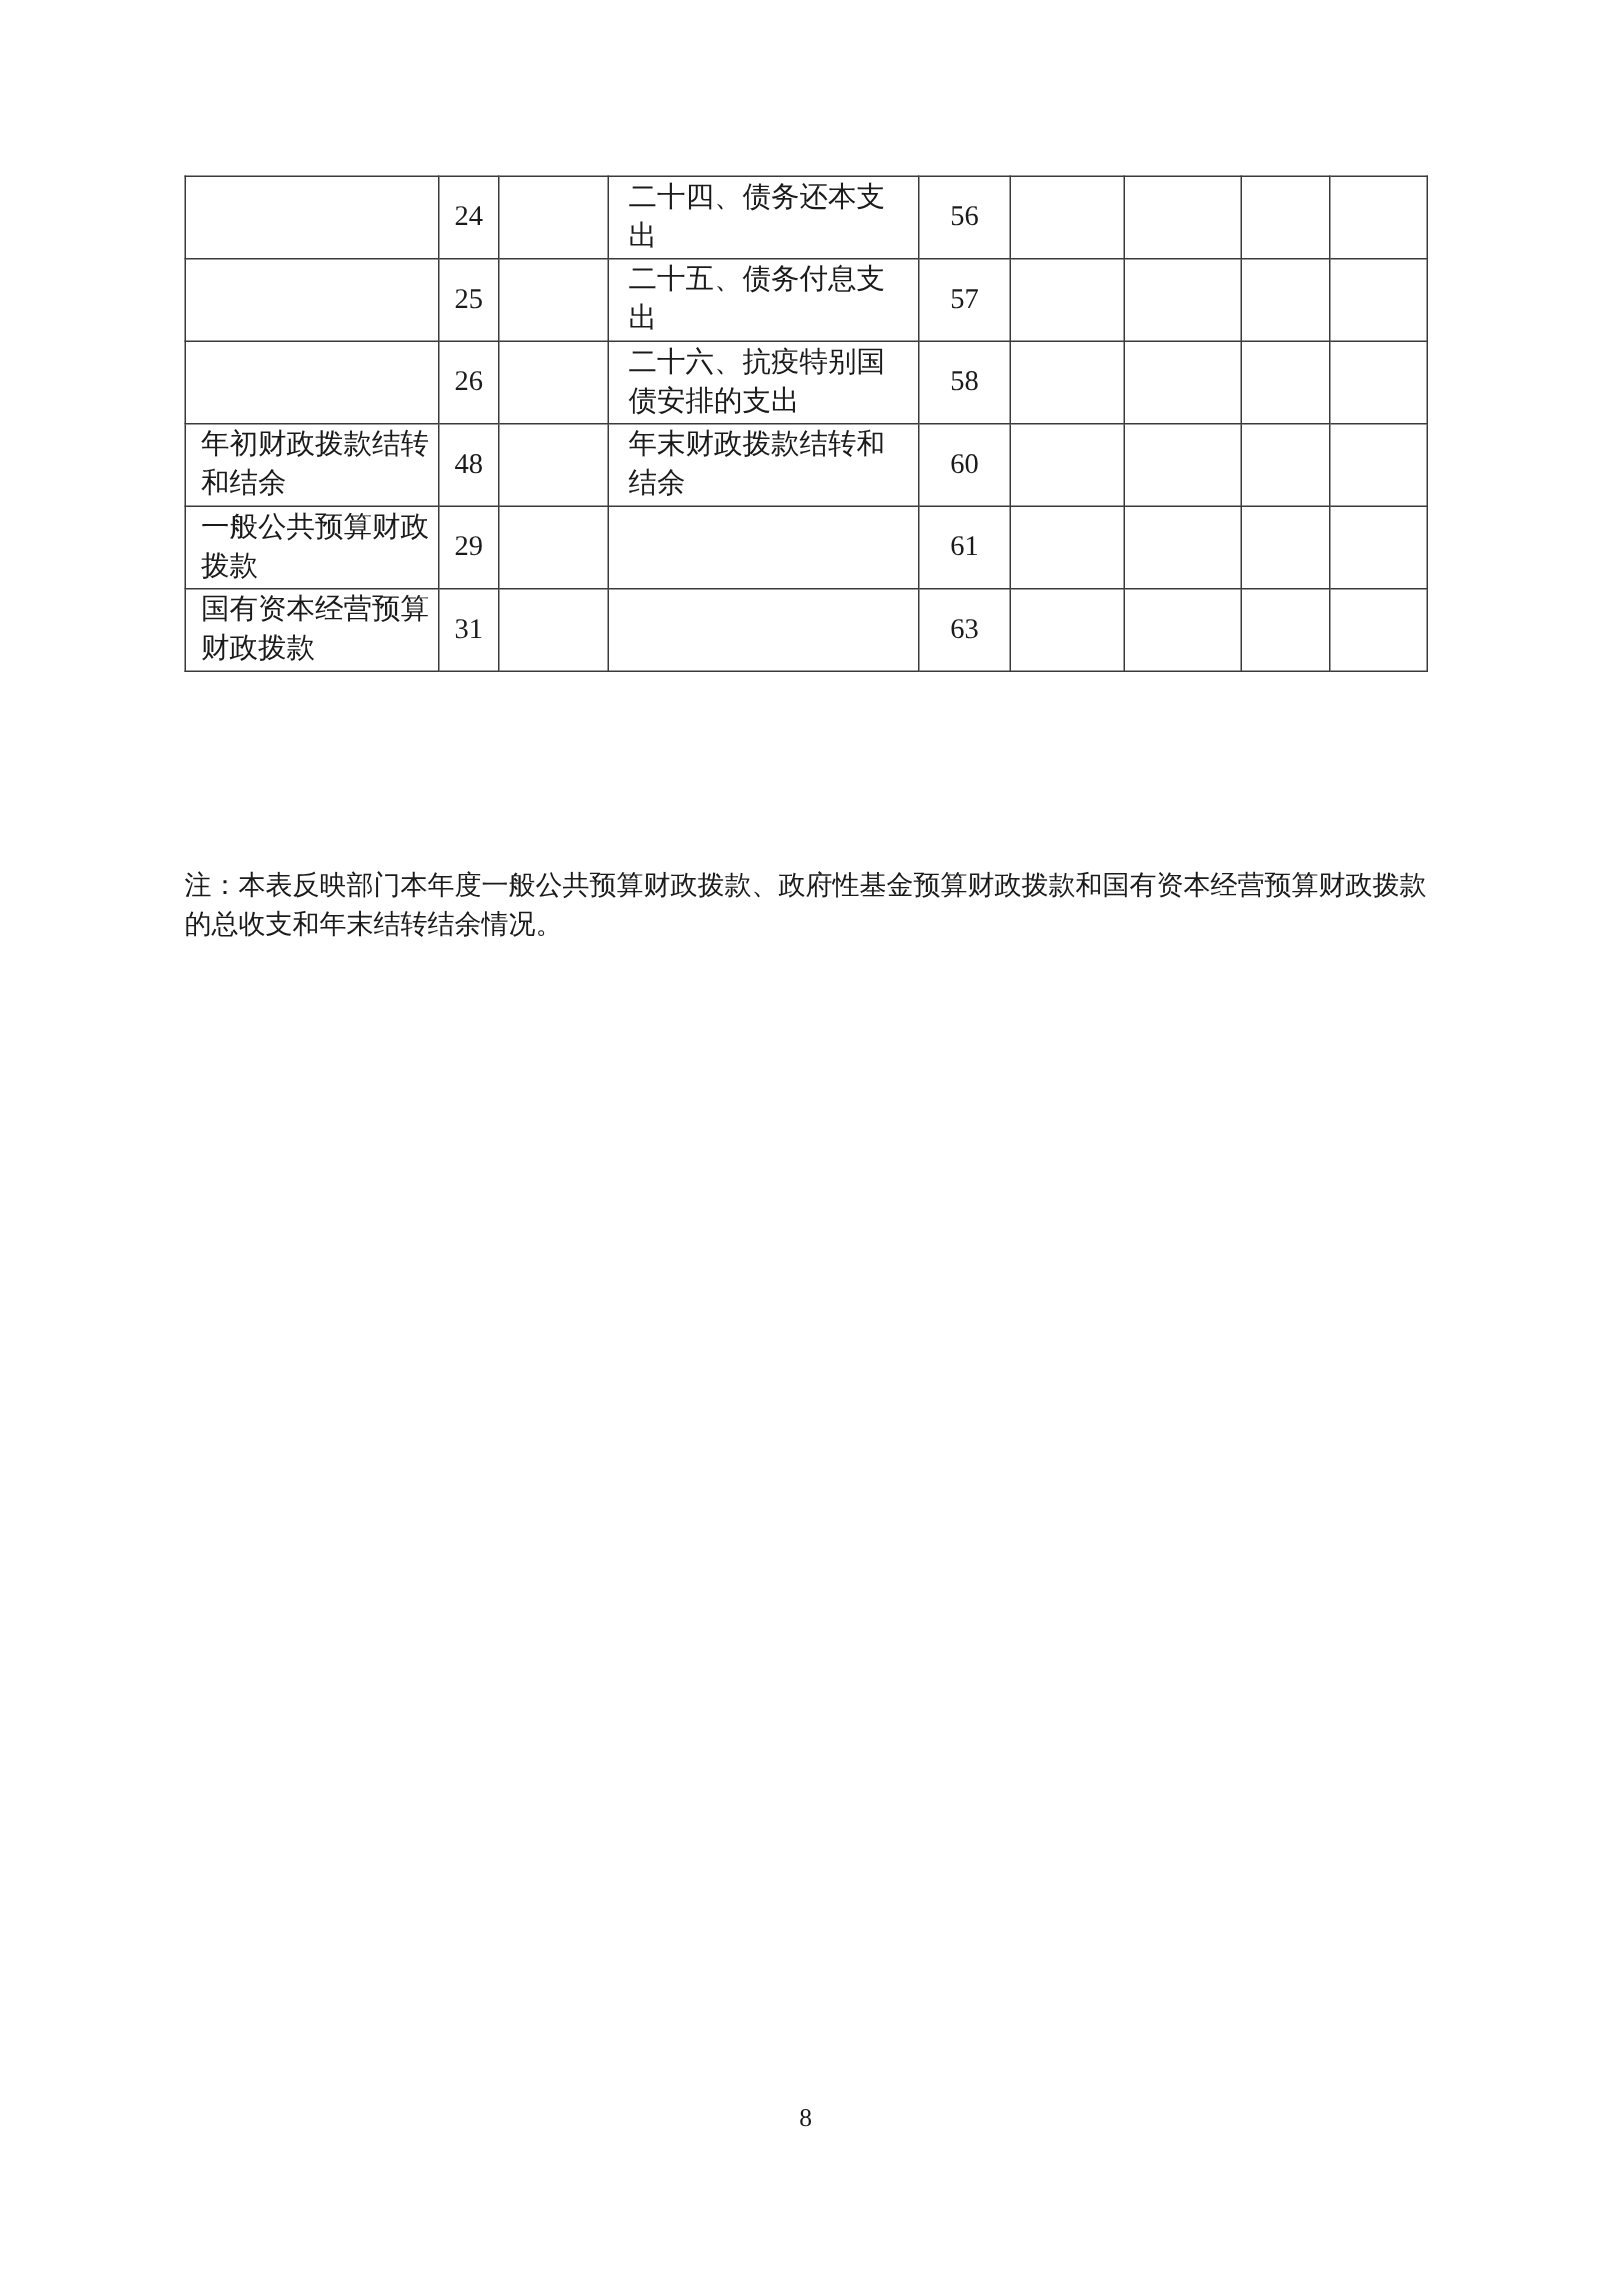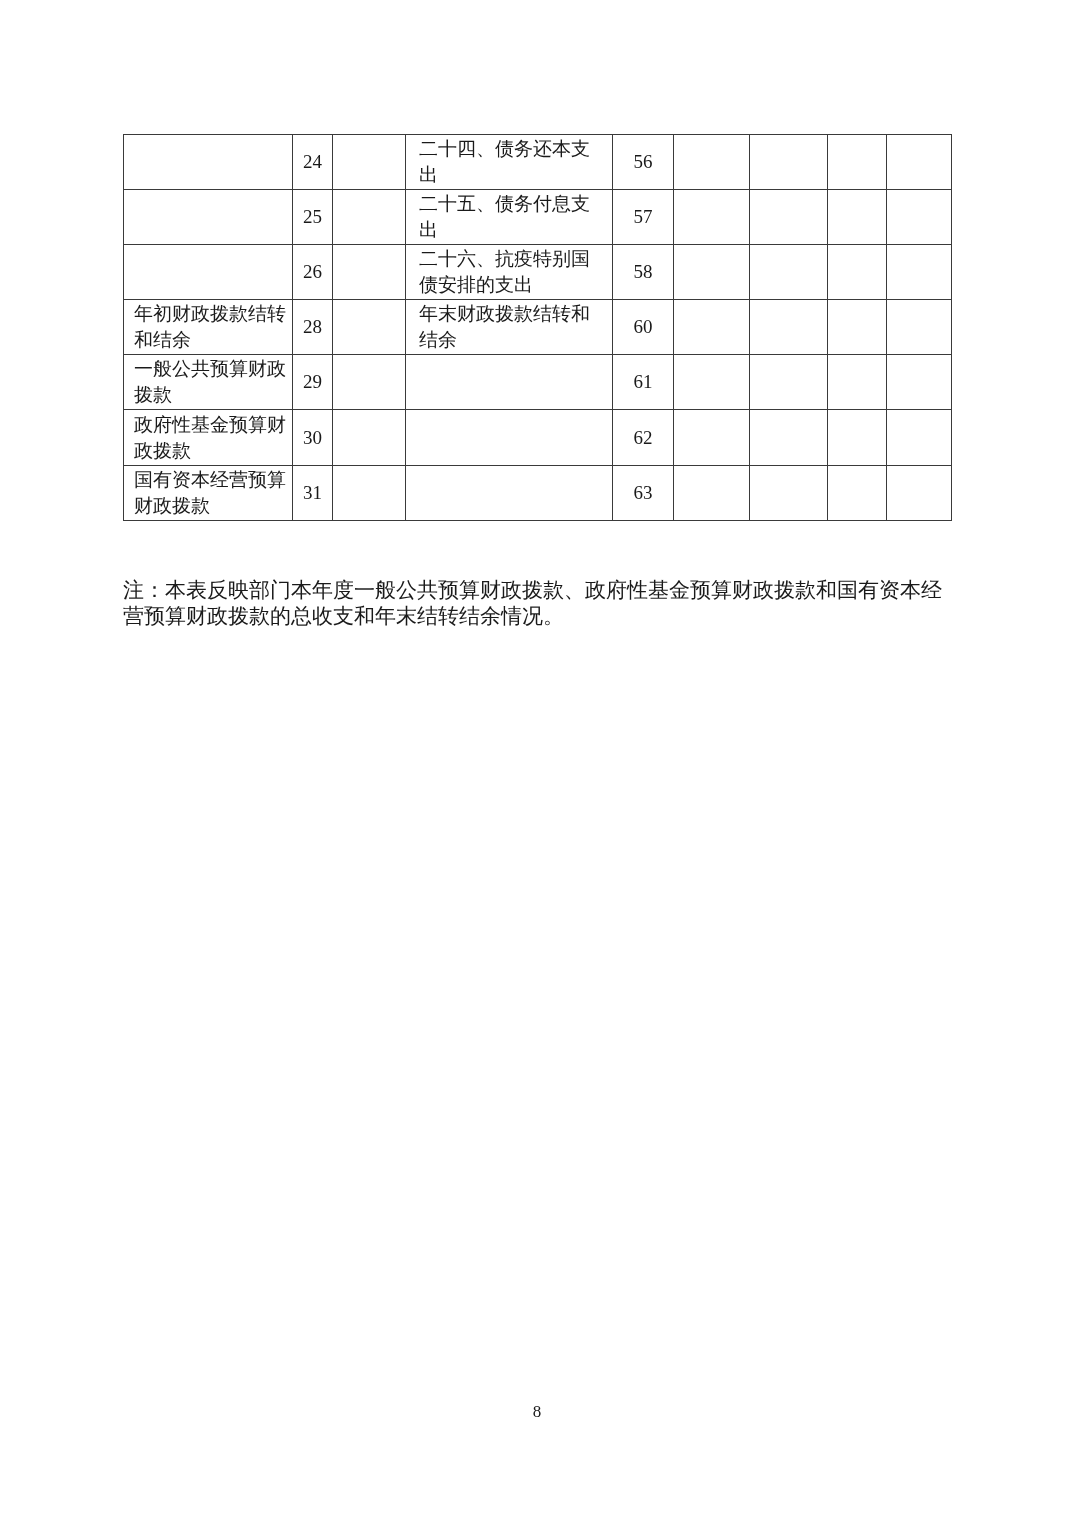--- a/index.html
+++ b/index.html
@@ -12,21 +12,21 @@
     width: 1074px;
     height: 1520px;
     background: #ffffff;
     font-family: "Liberation Serif", "DejaVu Serif", serif;
     color: #1a1a1a;
     overflow: hidden;
   }
   table.budget-table {
     position: absolute;
     left: 123px;
-    top: 134px;
+    top: 117px;
     width: 828px;
     border-collapse: collapse;
     table-layout: fixed;
   }
   .budget-table td {
     border: 1px solid #3a3a3a;
     font-size: 19px;
     line-height: 26px;
     vertical-align: middle;
     padding: 1px 4px;
@@ -35,21 +35,21 @@
   td.c1 { text-align: left; padding: 1px 4px 1px 10px; }
   td.c2, td.c5, td.c6, td.c7, td.c8, td.c9 { text-align: center; }
   td.c3 { text-align: left; padding: 1px 15px 1px 6px; word-break: break-all; }
   td.c4 { text-align: left; padding: 1px 4px 1px 13px; }
   .note {
     position: absolute;
     left: 123px;
     top: 577px;
     width: 828px;
     margin: 0;
-    font-size: 21px;
+    font-size: 18px;
     line-height: 26px;
     color: #1a1a1a;
     text-align: left;
   }
   .page-number {
     position: absolute;
     left: 0;
     top: 1402px;
     width: 100%;
     text-align: center;
@@ -102,46 +102,35 @@
           <td class="c3"></td>
           <td class="c4">二十六、抗疫特别国债安排的支出</td>
           <td class="c5">58</td>
           <td class="c6"></td>
           <td class="c7"></td>
           <td class="c8"></td>
           <td class="c9"></td>
         </tr>
         <tr style="height: 54px; font-family: Liberation Serif, serif;">
           <td class="c1">年初财政拨款结转和结余</td>
-          <td class="c2">28</td>
+          <td class="c2">48</td>
           <td class="c3"></td>
           <td class="c4">年末财政拨款结转和结余</td>
           <td class="c5">60</td>
           <td class="c6"></td>
           <td class="c7"></td>
           <td class="c8"></td>
           <td class="c9"></td>
         </tr>
         <tr style="height: 55px;">
           <td class="c1">一般公共预算财政拨款</td>
           <td class="c2">29</td>
           <td class="c3"></td>
           <td class="c4"></td>
           <td class="c5">61</td>
-          <td class="c6"></td>
-          <td class="c7"></td>
-          <td class="c8"></td>
-          <td class="c9"></td>
-        </tr>
-        <tr style="height: 56px;">
-          <td class="c1">政府性基金预算财政拨款</td>
-          <td class="c2">30</td>
-          <td class="c3"></td>
-          <td class="c4"></td>
-          <td class="c5">62</td>
           <td class="c6"></td>
           <td class="c7"></td>
           <td class="c8"></td>
           <td class="c9"></td>
         </tr>
         <tr style="height: 54px;">
           <td class="c1">国有资本经营预算财政拨款</td>
           <td class="c2">31</td>
           <td class="c3"></td>
           <td class="c4"></td>

